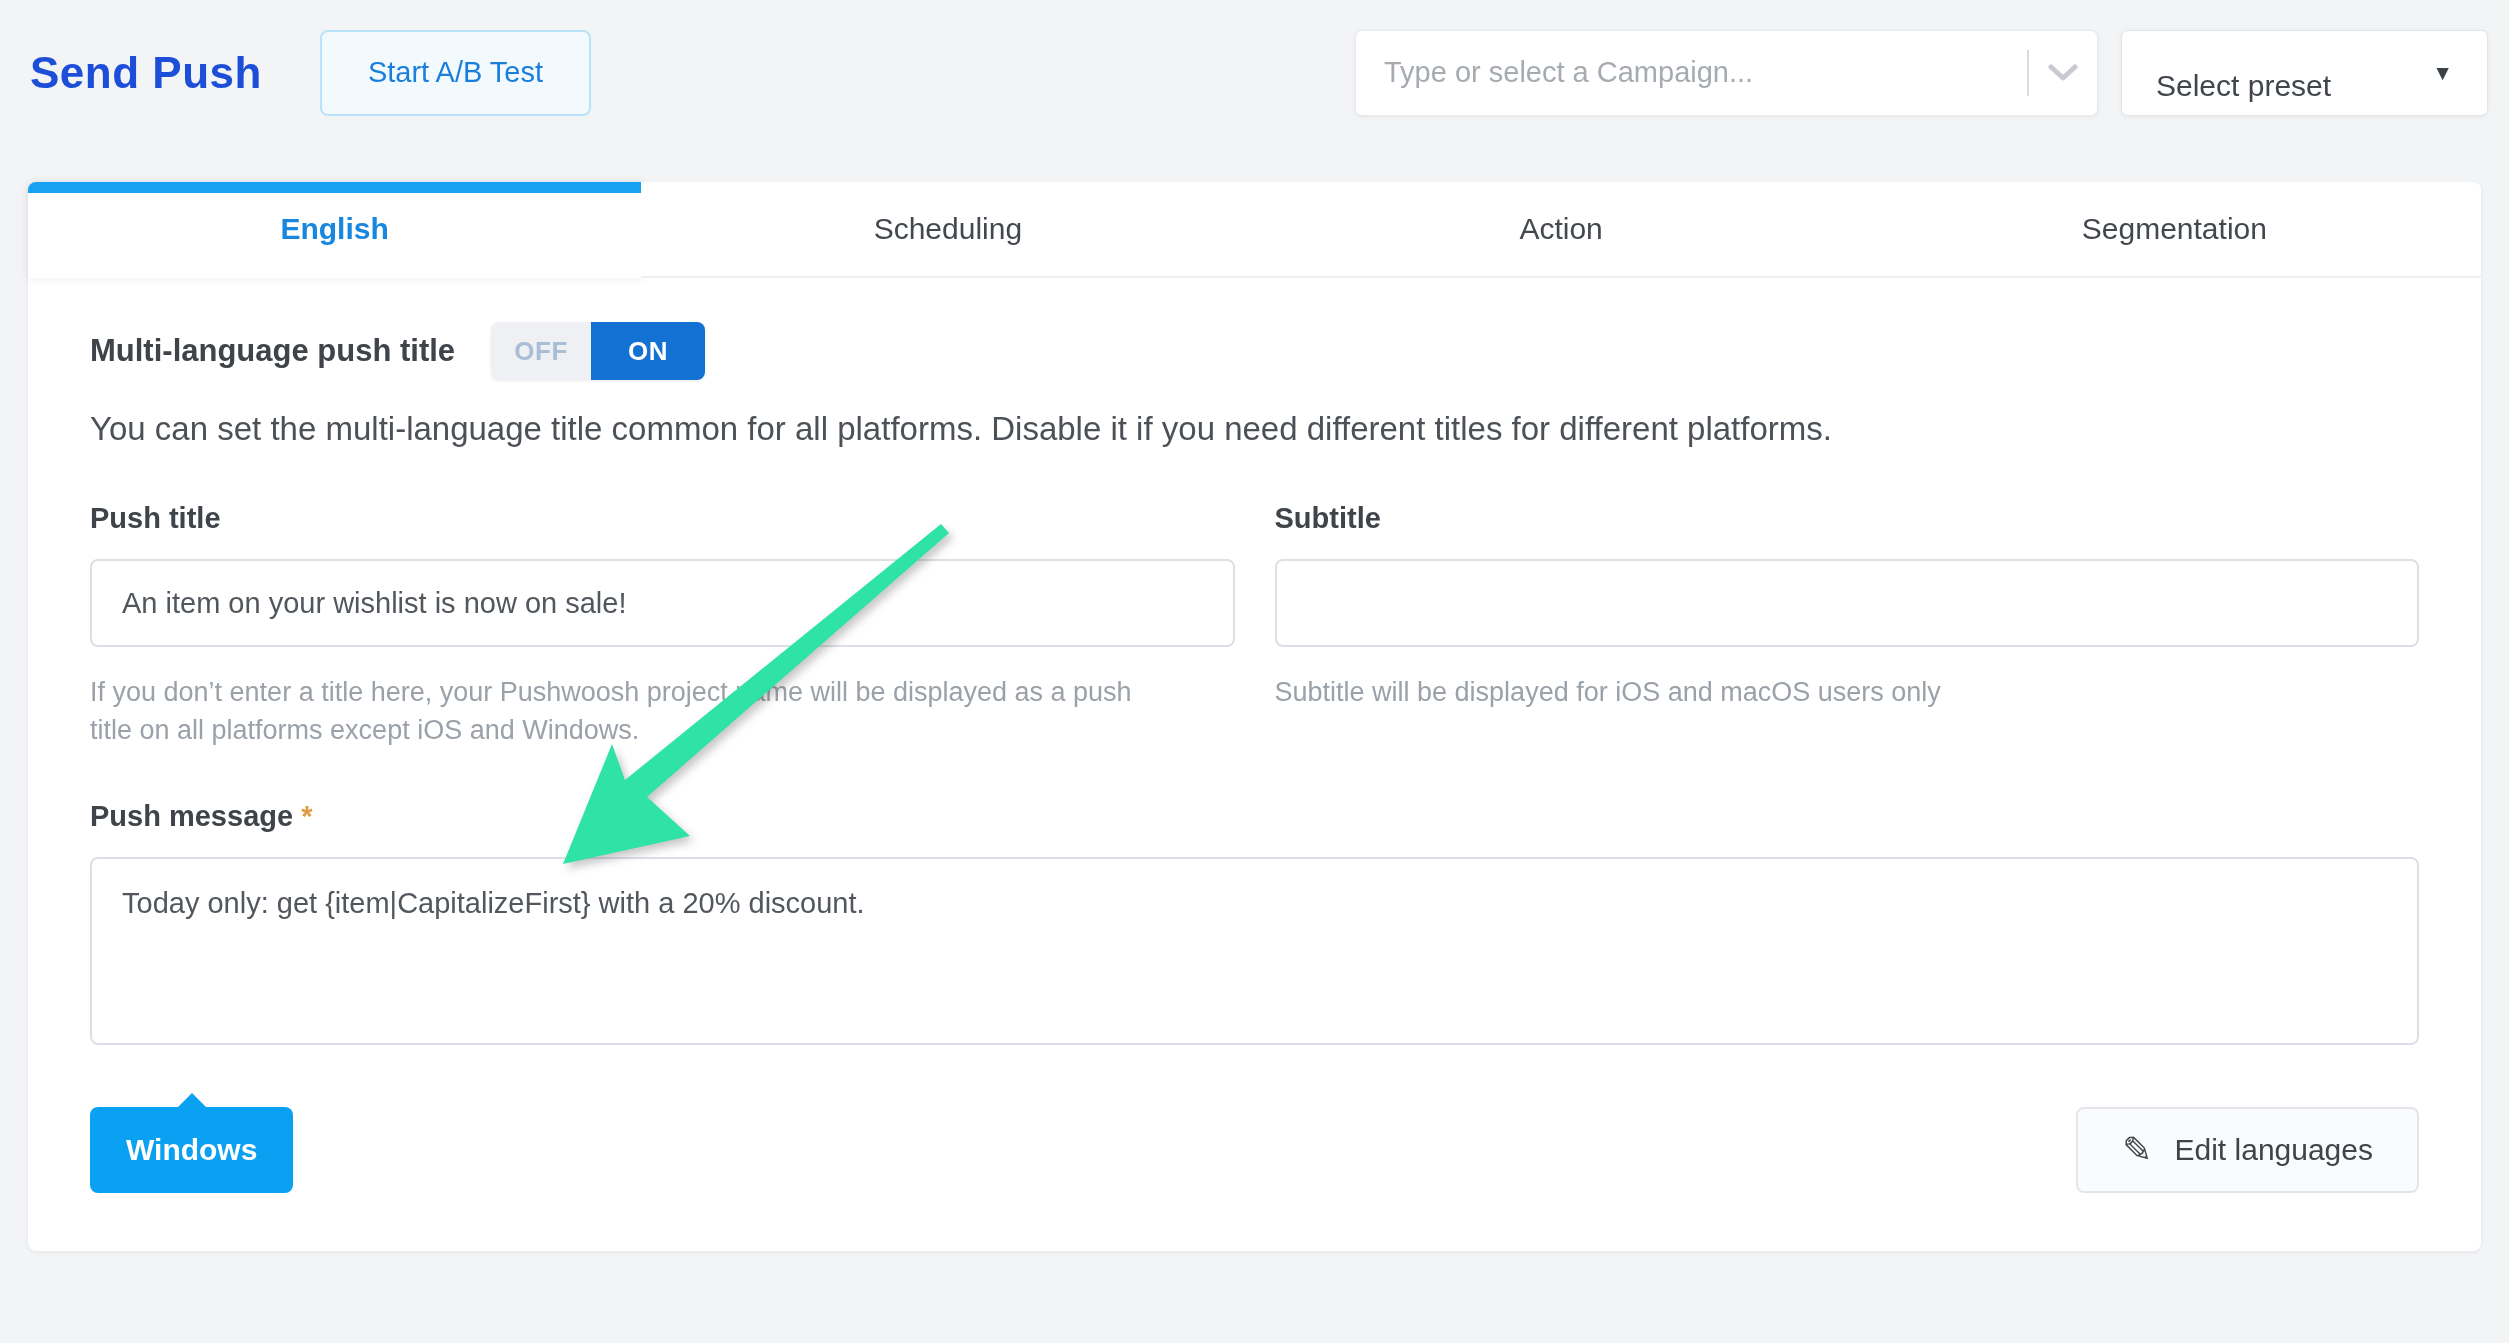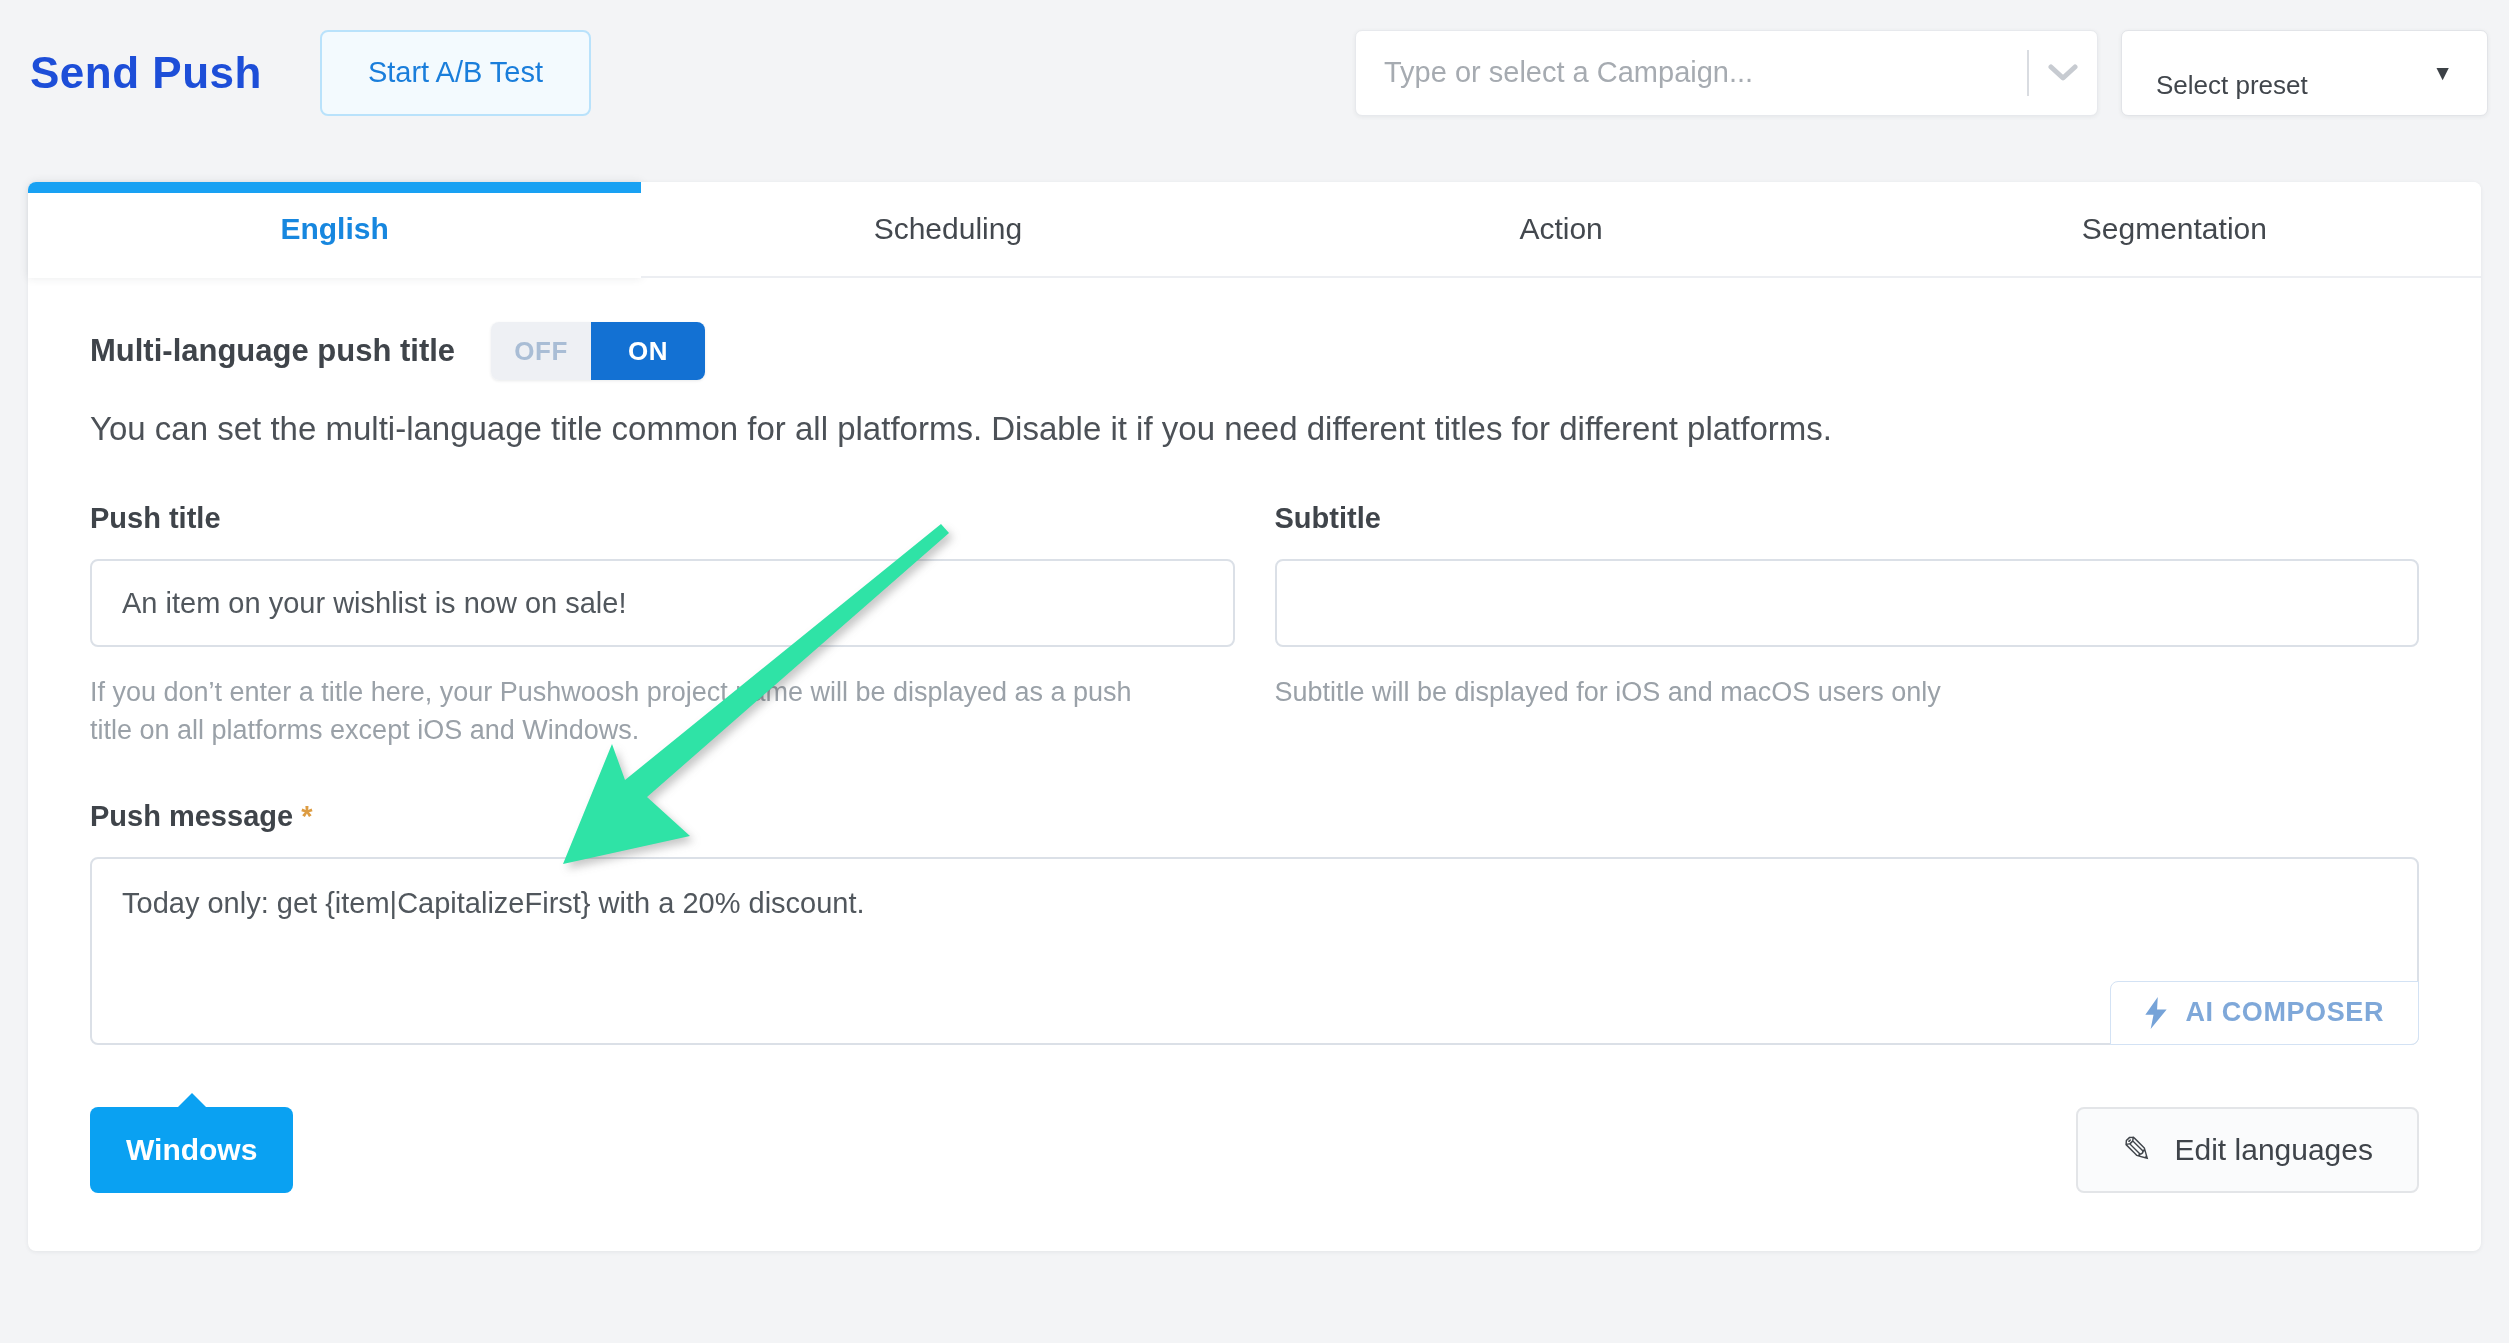--- a/index.html
+++ b/index.html
@@ -43,21 +43,21 @@
   .campaign-box input::placeholder { color:#a6abb1; }
   .campaign-divider { width:2px; height:46px; background:#d9dce1; }
   .campaign-chevron { width:68px; display:flex; align-items:center; justify-content:center; cursor:pointer; }
   .preset-box {
     width:367px; height:86px;
     background:#fff; border:1px solid #e2e4e8; border-radius:7px;
     box-shadow:0 1px 4px rgba(40,50,60,.07);
     display:flex; align-items:center; justify-content:space-between;
     padding:0 34px; cursor:pointer;
   }
-  .preset-box .preset-label { font-size:26px; color:#41464c;margin-top:26px; }
+  .preset-box .preset-label { font-size:30px; color:#41464c;margin-top:26px; }
   .preset-arrow { font-size:21px; color:#3c4146; }
 
   
   .card {
     margin:67px 28px 0 28px;
     background:#fff; border-radius:8px;
     box-shadow:0 1px 4px rgba(40,50,60,.08);
   }
   .tabs { display:flex; height:96px; }
   .tab {
@@ -213,26 +213,20 @@
       </div>
     </div>
 
     <div class="pm-block">
       <div class="field-label">
         <span>Push message</span>
         <span class="req">*</span>
       </div>
       <div class="textarea-wrap">
         <textarea class="pm-textarea" style="">Today only: get {item|CapitalizeFirst} with a 20% discount.</textarea>
-        <button class="ai-btn">
-          <svg width="22" height="32" viewBox="0 0 12 18">
-            <polygon points="7,0 0,10 4.6,10 3,18 12,7 6.6,7" fill="#76a3d8"></polygon>
-          </svg>
-          <span>AI COMPOSER</span>
-        </button>
       </div>
     </div>
 
     <div class="bottom-row">
       <button class="lang-btn">Windows</button>
       <button class="edit-btn">
         <span class="pencil">✎</span>
         <span>Edit languages</span>
       </button>
     </div>

